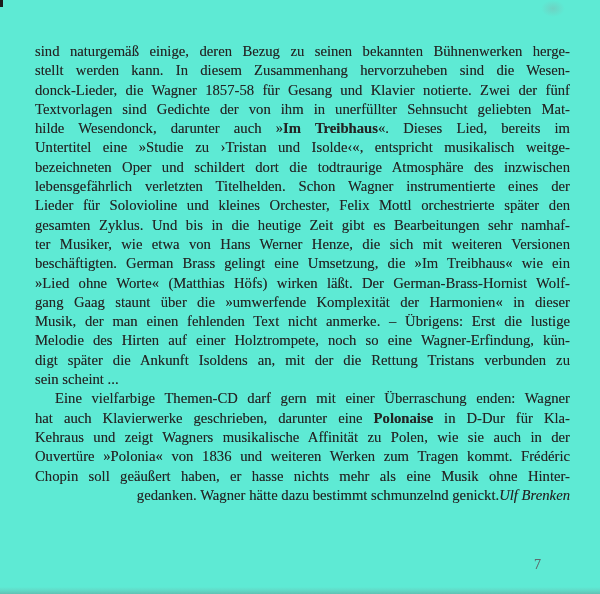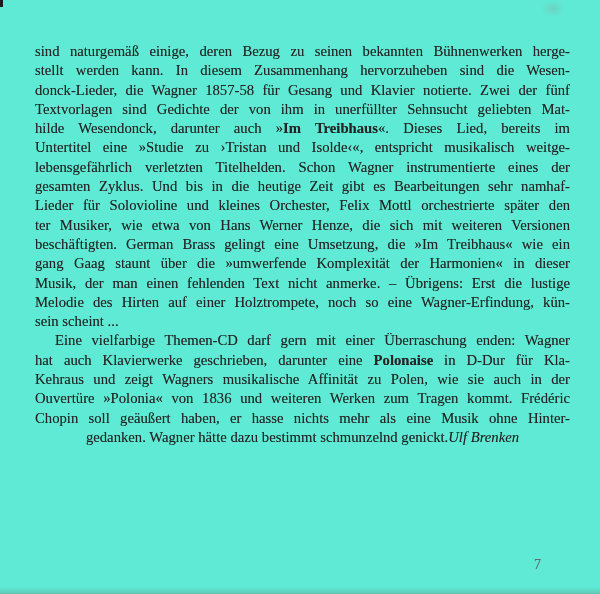--- a/index.html
+++ b/index.html
@@ -56,21 +56,21 @@
   .line.left {
     text-align: right;
     text-align-last: left;
     -moz-text-align-last: left;
   }
   .line.indent {
     text-indent: 20px;
   }
   .line.sig {
     display: flex;
-    justify-content: center;
+    justify-content: flex-end;
     text-align: left;
     text-align-last: left;
   }
   .bold { font-weight: bold; }
   .byline { font-style: italic; }
   .pagenum {
     position: absolute;
     top: 555px;
     left: 515px;
     width: 45px;
@@ -90,28 +90,31 @@
   <div class="corner-speck"></div>
   <div class="smudge"></div>
 
   <div class="textblock">
     <div class="line">sind naturgemäß einige, deren Bezug zu seinen bekannten Bühnenwerken herge-</div>
     <div class="line">stellt werden kann. In diesem Zusammenhang hervorzuheben sind die Wesen-</div>
     <div class="line">donck-Lieder, die Wagner 1857-58 für Gesang und Klavier notierte. Zwei der fünf</div>
     <div class="line">Textvorlagen sind Gedichte der von ihm in unerfüllter Sehnsucht geliebten Mat-</div>
     <div class="line"><span>hilde Wesendonck, darunter auch »</span><span class="bold">Im Treibhaus</span><span>«. Dieses Lied, bereits im</span></div>
     <div class="line">Untertitel eine »Studie zu ›Tristan und Isolde‹«, entspricht musikalisch weitge-</div>
+    <div class="line">bezeichneten Oper und schildert dort die todtraurige Atmosphäre des inzwischen</div>
     <div class="line">lebensgefährlich verletzten Titelhelden. Schon Wagner instrumentierte eines der</div>
+    <div class="line">Lieder für Solovioline und kleines Orchester, Felix Mottl orchestrierte später den</div>
     <div class="line">gesamten Zyklus. Und bis in die heutige Zeit gibt es Bearbeitungen sehr namhaf-</div>
-    <div class="line">Lieder für Solovioline und kleines Orchester, Felix Mottl orchestrierte später den</div>
     <div class="line">ter Musiker, wie etwa von Hans Werner Henze, die sich mit weiteren Versionen</div>
     <div class="line">beschäftigten. German Brass gelingt eine Umsetzung, die »Im Treibhaus« wie ein</div>
+    <div class="line">»Lied ohne Worte« (Matthias Höfs) wirken läßt. Der German-Brass-Hornist Wolf-</div>
     <div class="line">gang Gaag staunt über die »umwerfende Komplexität der Harmonien« in dieser</div>
     <div class="line">Musik, der man einen fehlenden Text nicht anmerke. – Übrigens: Erst die lustige</div>
     <div class="line">Melodie des Hirten auf einer Holztrompete, noch so eine Wagner-Erfindung, kün-</div>
+    <div class="line">digt später die Ankunft Isoldens an, mit der die Rettung Tristans verbunden zu</div>
     <div class="line left">sein scheint ...</div>
     <div class="line indent">Eine vielfarbige Themen-CD darf gern mit einer Überraschung enden: Wagner</div>
     <div class="line"><span>hat auch Klavierwerke geschrieben, darunter eine </span><span class="bold">Polonaise</span><span> in D-Dur für Kla-</span></div>
     <div class="line">Kehraus und zeigt Wagners musikalische Affinität zu Polen, wie sie auch in der</div>
     <div class="line">Ouvertüre »Polonia« von 1836 und weiteren Werken zum Tragen kommt. Frédéric</div>
     <div class="line">Chopin soll geäußert haben, er hasse nichts mehr als eine Musik ohne Hinter-</div>
     <div class="line sig">
         <span>gedanken. Wagner hätte dazu bestimmt schmunzelnd genickt.</span>
         <span class="byline">Ulf Brenken</span>
       </div>

